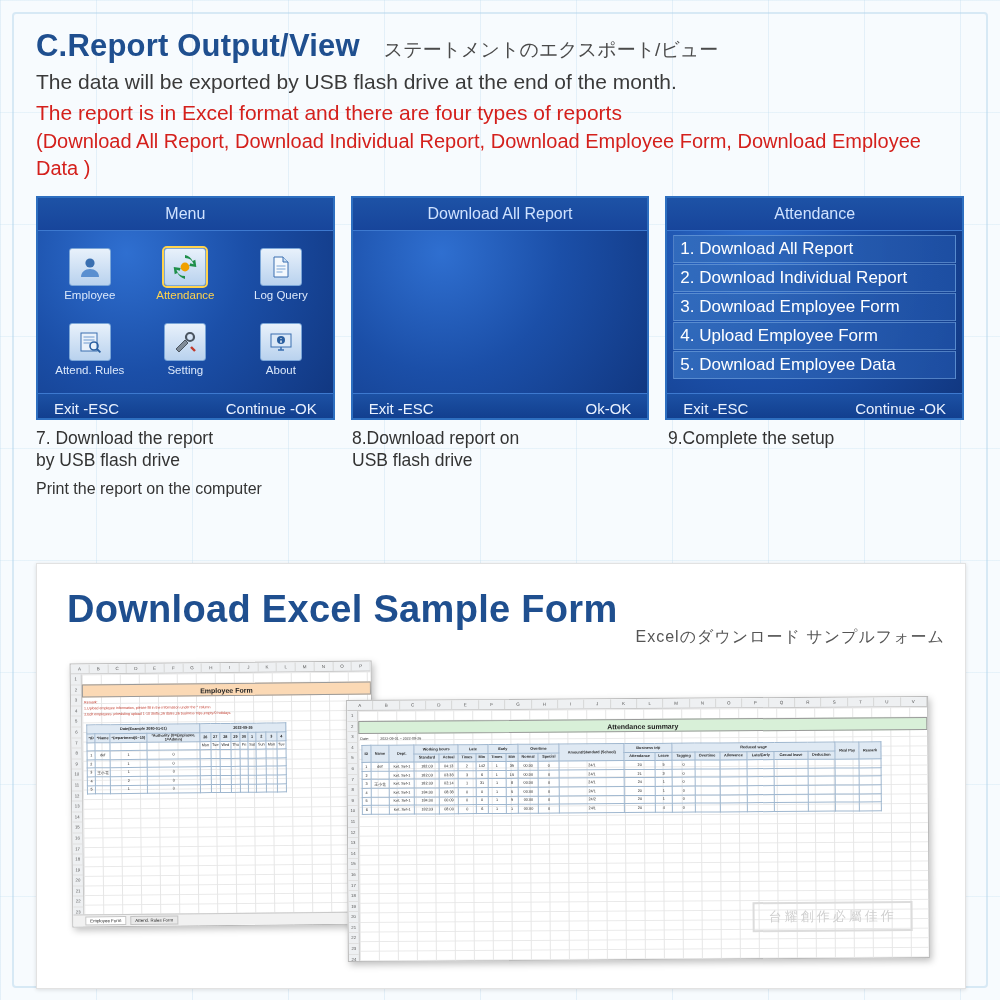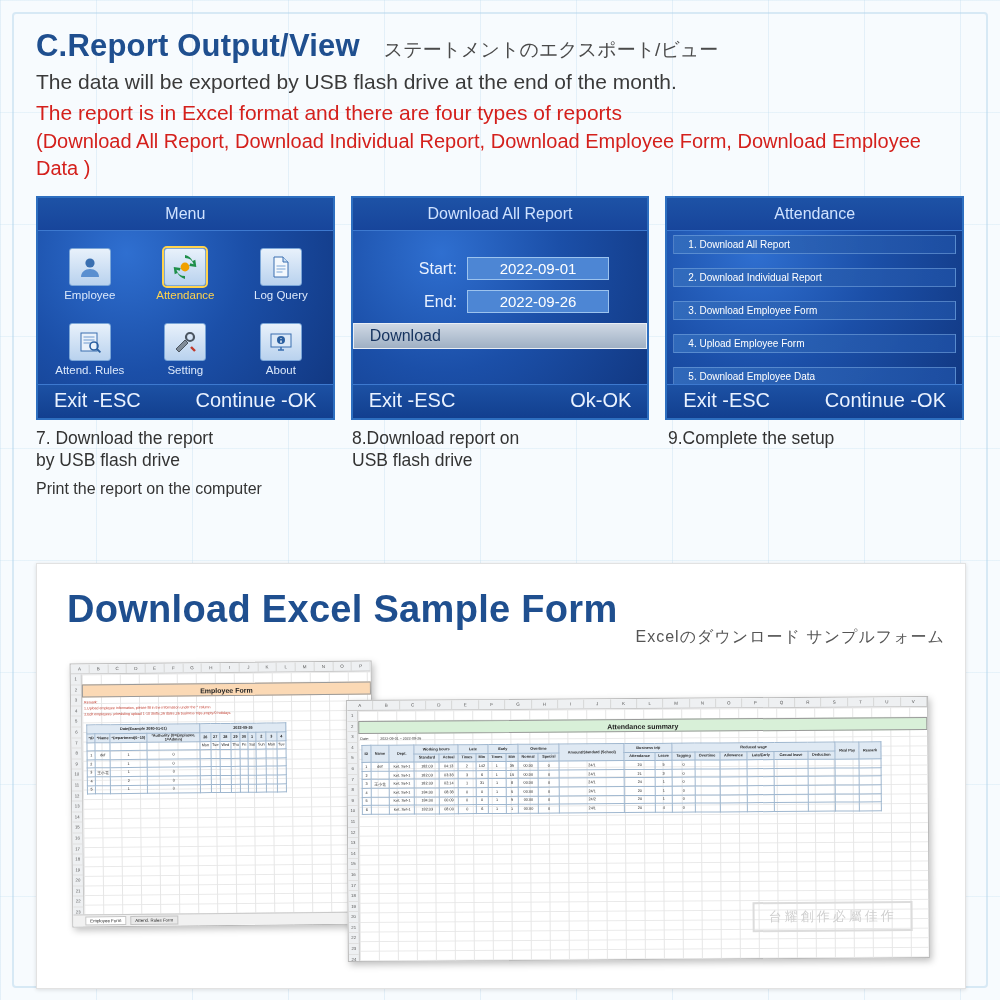--- a/index.html
+++ b/index.html
@@ -51,25 +51,25 @@
       radial-gradient(circle at 30% 25%, #2f6fd0 0%, #1b4fa8 45%, #10357d 100%);
     position:relative;color:#fff;overflow:hidden;
   }
   .screen .hdr{
     height:32px;line-height:32px;text-align:center;
     font-size:16px;color:#cfe2ff;
     background:linear-gradient(#1d52a6,#17459b);
     border-bottom:1px solid #3d79cf;
   }
   .screen .ftr{
-    position:absolute;left:0;right:0;bottom:0;height:34px;line-height:30px;
+    position:absolute;left:0;right:0;bottom:0;height:25px;line-height:30px;
     background:linear-gradient(#1c51a4,#123f8f);
     border-top:1px solid #3d79cf;
     display:flex;justify-content:space-between;padding:0 16px;
-    font-size:20px;color:#eaf2ff;box-sizing:border-box;
+    font-size:15px;color:#eaf2ff;box-sizing:border-box;
   }
 
   
   .menu-grid{
     display:grid;grid-template-columns:repeat(3,1fr);
     grid-template-rows:repeat(2,1fr);
     height:156px;padding:6px 4px 0 4px;box-sizing:border-box;
   }
   .menu-cell{display:flex;flex-direction:column;align-items:center;justify-content:center;gap:3px;}
   .menu-cell.sel .ico-box{outline:2px solid #ffd34d;}
@@ -93,21 +93,21 @@
   .dl-btn{
     display:block;margin:6px auto 0 auto;
     background:linear-gradient(#cfd8e4,#9fb0c4);
     border:1px solid #e9eef5;color:#16335f;
     font-size:16px;padding:3px 16px;
   }
 
   
   .att-list{padding:4px 6px 0 6px;}
   .att-item{
-    font-size:10px;color:#ffffff;padding:3px 14px;margin-bottom:14px;
+    font-size:17px;color:#ffffff;padding:3px 6px;margin-bottom:1px;
     background:linear-gradient(90deg,rgba(52,110,190,.85),rgba(30,80,165,.85));
     border:1px solid rgba(130,175,230,.5);
   }
 
   .caps{display:flex;gap:20px;margin-top:8px;}
   .cap{width:300px;font-size:17.5px;color:#333;line-height:1.25;}
   .cap .small{font-size:16px;margin-top:7px;}
 
   
   .excel-panel{
@@ -256,31 +256,20 @@
 
       </div>
       <div class="ftr">
         <span>Exit -ESC</span>
         <span>Continue -OK</span>
       </div>
     </div>
 
     <div class="screen">
       <div class="hdr">Download All Report</div>
-      <div class="dl-body">
-        <div class="dl-row">
-          <div class="k">Start:</div>
-          <div class="dl-val">2022-09-01</div>
-        </div>
-        <div class="dl-row">
-          <div class="k">End:</div>
-          <div class="dl-val">2022-09-26</div>
-        </div>
-        <div class="dl-btn">Download</div>
-      </div>
       <div class="ftr">
         <span>Exit -ESC</span>
         <span>Ok-OK</span>
       </div>
     </div>
 
     <div class="screen">
       <div class="hdr">Attendance</div>
       <div class="att-list">
         <div class="att-item">1. Download All Report</div>

